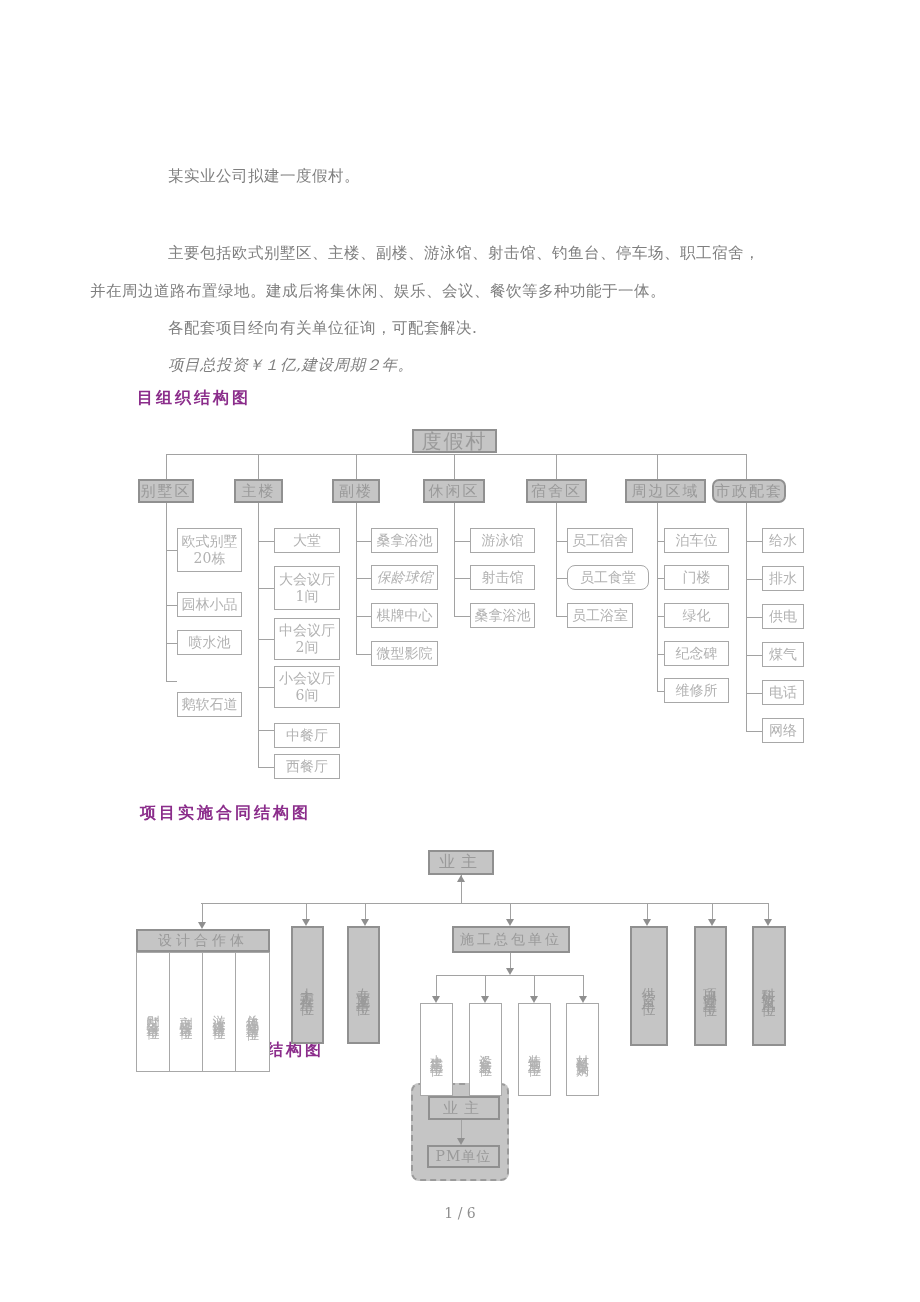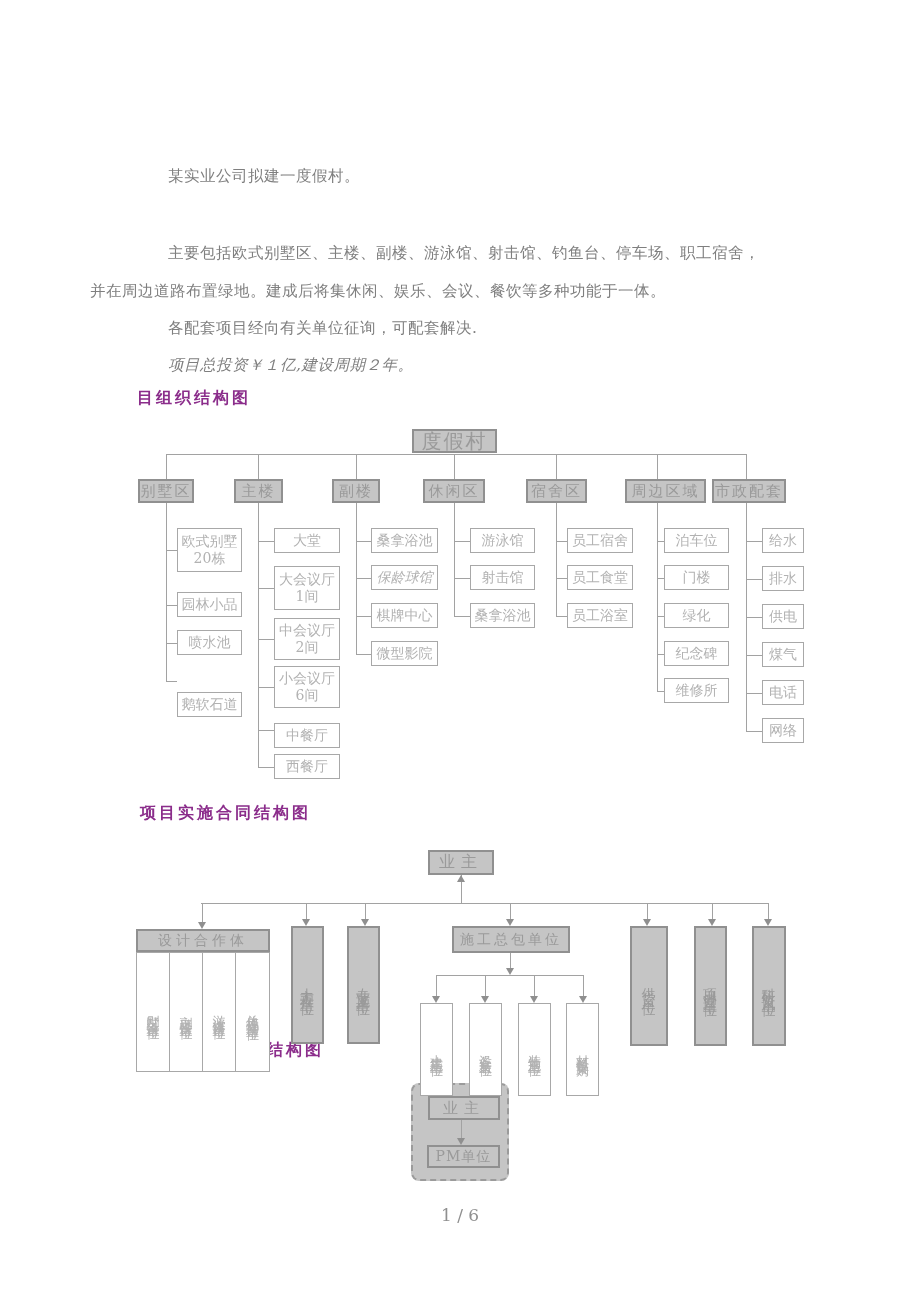--- a/index.html
+++ b/index.html
@@ -14,21 +14,21 @@
   .p2{left:168px;top:243px;}
   .p3{left:90px;top:281px;}
   .p4{left:168px;top:318px;}
   .p5{left:168px;top:355px;font-style:italic;}
   .hding{position:absolute;font-family:"DejaVu Sans","Liberation Sans",sans-serif;
          font-weight:bold;font-size:16px;letter-spacing:3px;color:#8b2d8b;white-space:nowrap;}
   .h-org{left:137px;top:388px;}
   .h-contract{left:140px;top:803px;}
   .h-partial{left:267px;top:1040px;}
   .footer{position:absolute;left:0;top:1205px;width:920px;text-align:center;
-          font-size:17px;color:#8f8f8f;}
+          font-size:14px;color:#8f8f8f;}
   
   .ln{position:absolute;background:#a2a2a2;}
   .gbox{position:absolute;background:#c5c5c5;border:2px solid #909090;color:#9a9a9a;
         display:flex;align-items:center;justify-content:center;box-sizing:border-box;
         font-size:15px;letter-spacing:2px;white-space:nowrap;}
   .wbox{position:absolute;background:#ffffff;border:1px solid #a8a8a8;color:#b2b2b2;
         display:flex;align-items:center;justify-content:center;box-sizing:border-box;
         font-size:14px;text-align:center;line-height:1.25;}
   .vtxt{writing-mode:vertical-rl;text-orientation:upright;letter-spacing:3px;line-height:1;}
   .arrD{position:absolute;width:0;height:0;border-left:4px solid transparent;
@@ -97,38 +97,38 @@
     <div class="ln" style="left: 454px; top: 577.5px; width: 16px; height: 1px;"></div>
     <div class="wbox" style="left: 470px; top: 565px; width: 65px; height: 25px;">射击馆</div>
     <div class="ln" style="left: 454px; top: 615.5px; width: 16px; height: 1px;"></div>
     <div class="wbox" style="left: 470px; top: 603px; width: 65px; height: 25px;">桑拿浴池</div>
     <div class="ln" style="left: 556px; top: 454px; width: 1px; height: 25px;"></div>
     <div class="gbox" style="left: 526px; top: 479px; width: 61px; height: 24px;">宿舍区</div>
     <div class="ln" style="left: 556px; top: 503px; width: 1px; height: 112.5px;"></div>
     <div class="ln" style="left: 556px; top: 540.5px; width: 11px; height: 1px;"></div>
     <div class="wbox" style="left: 567px; top: 528px; width: 66px; height: 25px;">员工宿舍</div>
     <div class="ln" style="left: 556px; top: 577.5px; width: 11px; height: 1px;"></div>
-    <div class="wbox" style="left: 567px; top: 565px; width: 66px; height: 25px;">员工食堂</div>
+    <div class="wbox" style="left: 567px; top: 565px; width: 82px; height: 25px; border-radius: 8px;">员工食堂</div>
     <div class="ln" style="left: 556px; top: 615.5px; width: 11px; height: 1px;"></div>
     <div class="wbox" style="left: 567px; top: 603px; width: 66px; height: 25px;">员工浴室</div>
     <div class="ln" style="left: 657px; top: 454px; width: 1px; height: 25px;"></div>
     <div class="gbox" style="left: 617px; top: 479px; width: 81px; height: 24px; margin-left: 8px;">周边区域</div>
     <div class="ln" style="left: 657px; top: 503px; width: 1px; height: 187.5px;"></div>
     <div class="ln" style="left: 657px; top: 540.5px; width: 7px; height: 1px;"></div>
     <div class="wbox" style="left: 664px; top: 528px; width: 65px; height: 25px;">泊车位</div>
     <div class="ln" style="left: 657px; top: 577.5px; width: 7px; height: 1px;"></div>
     <div class="wbox" style="left: 664px; top: 565px; width: 65px; height: 25px;">门楼</div>
     <div class="ln" style="left: 657px; top: 615.5px; width: 7px; height: 1px;"></div>
     <div class="wbox" style="left: 664px; top: 603px; width: 65px; height: 25px;">绿化</div>
     <div class="ln" style="left: 657px; top: 653.5px; width: 7px; height: 1px;"></div>
     <div class="wbox" style="left: 664px; top: 641px; width: 65px; height: 25px;">纪念碑</div>
     <div class="ln" style="left: 657px; top: 690.5px; width: 7px; height: 1px;"></div>
     <div class="wbox" style="left: 664px; top: 678px; width: 65px; height: 25px;">维修所</div>
     <div class="ln" style="left: 746px; top: 454px; width: 1px; height: 25px;"></div>
-    <div class="gbox" style="left: 712px; top: 479px; width: 74px; height: 24px;">市政配套</div>
+    <div class="gbox" style="left: 712px; top: 479px; width: 74px; height: 24px; border-radius: 7px;">市政配套</div>
     <div class="ln" style="left: 746px; top: 503px; width: 1px; height: 227.5px;"></div>
     <div class="ln" style="left: 746px; top: 540.5px; width: 16px; height: 1px;"></div>
     <div class="wbox" style="left: 762px; top: 528px; width: 42px; height: 25px;">给水</div>
     <div class="ln" style="left: 746px; top: 578.5px; width: 16px; height: 1px;"></div>
     <div class="wbox" style="left: 762px; top: 566px; width: 42px; height: 25px;">排水</div>
     <div class="ln" style="left: 746px; top: 616.5px; width: 16px; height: 1px;"></div>
     <div class="wbox" style="left: 762px; top: 604px; width: 42px; height: 25px;">供电</div>
     <div class="ln" style="left: 746px; top: 654.5px; width: 16px; height: 1px;"></div>
     <div class="wbox" style="left: 762px; top: 642px; width: 42px; height: 25px;">煤气</div>
     <div class="ln" style="left: 746px; top: 692.5px; width: 16px; height: 1px;"></div>

